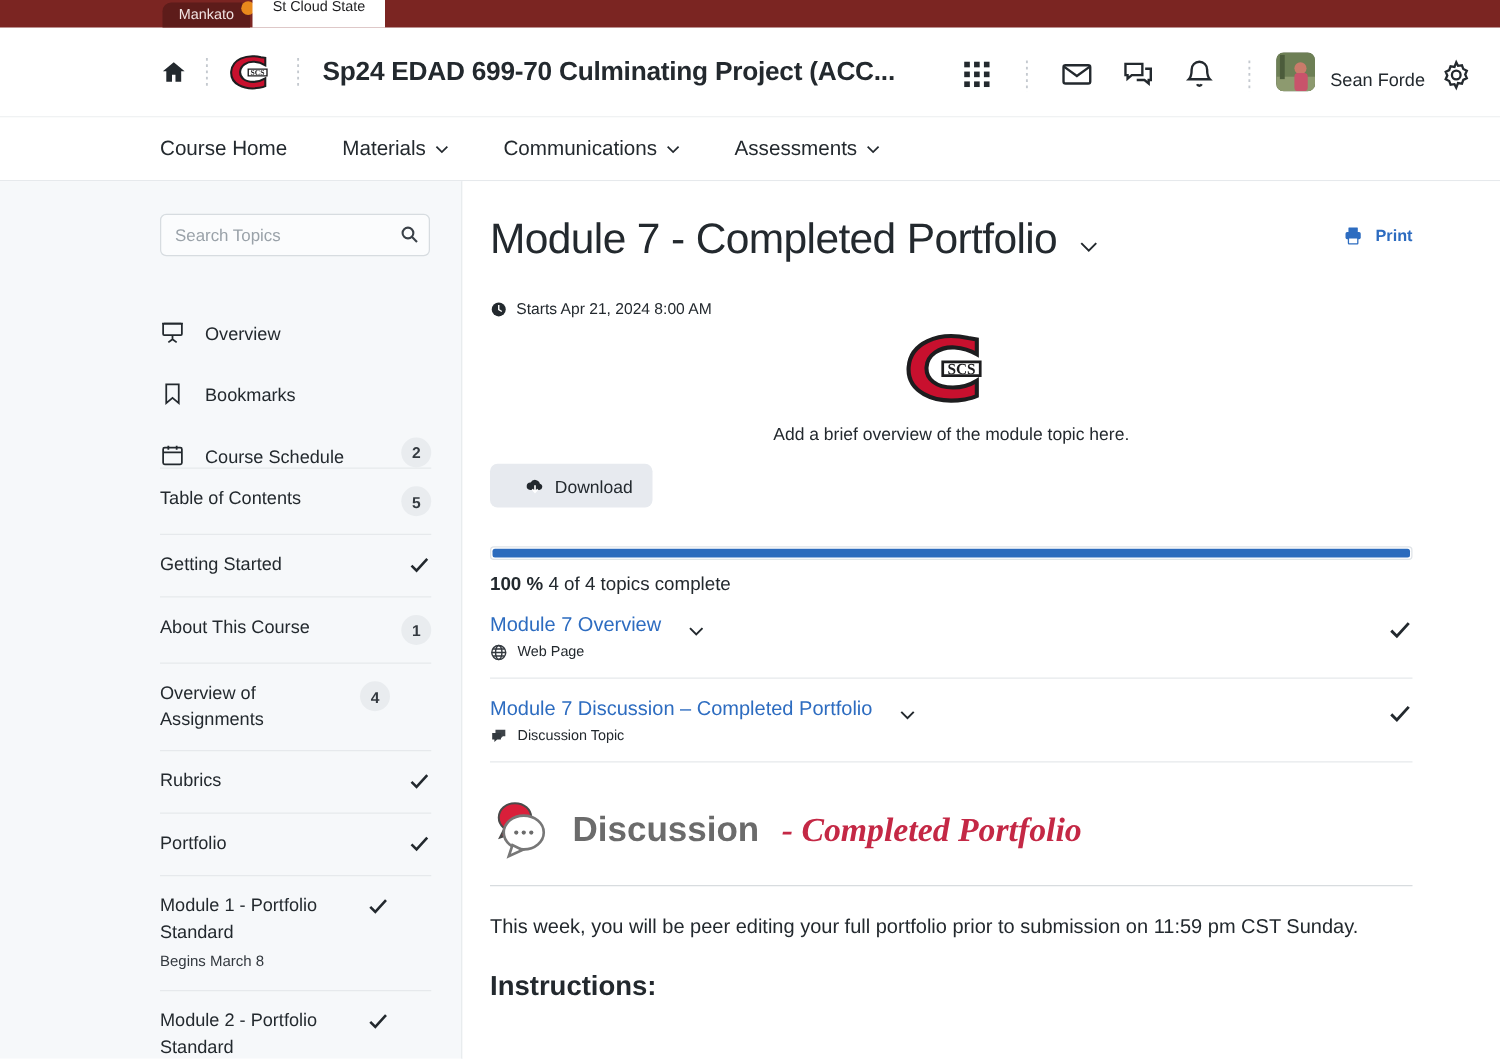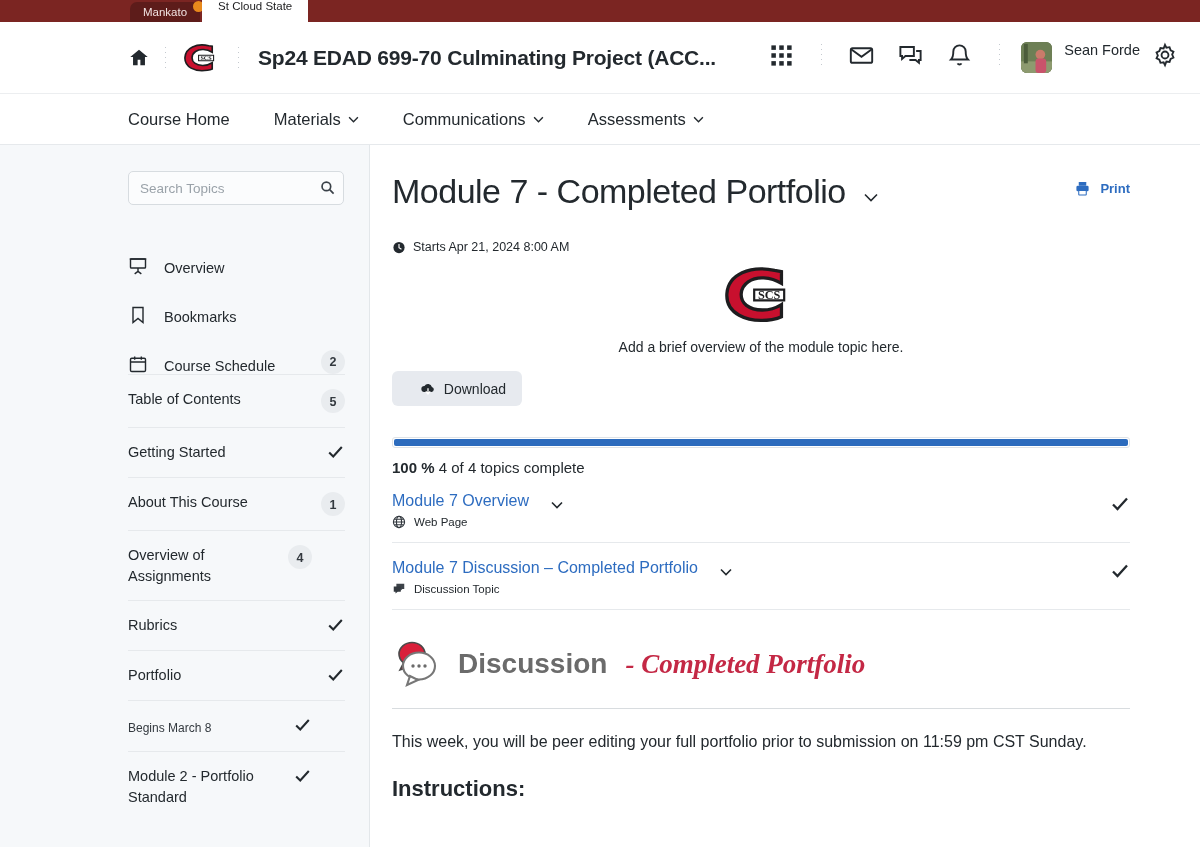--- a/index.html
+++ b/index.html
@@ -37,21 +37,21 @@
   .vdots {
     width: 3px; height: 26px; margin: 0 14px;
     background-image: radial-gradient(circle, #c4c9cf 1px, transparent 1px);
     background-size: 3px 5px; flex: none;
   }
   .hdr-logo { width: 42px; height: 30px; flex: none; }
   .hdr-title {
     font-size: 21px; color: #23292e; white-space: nowrap;
     overflow: hidden; margin-left: 4px; letter-spacing: -.2px; font-weight: bold;
   }
-  .hdr-right { margin-left: auto; display: flex; align-items: flex-start; }
+  .hdr-right { margin-left: auto; display: flex; align-items: flex-end; }
   .hdr-icon {
     width: 27px; height: 27px; color: #23292e;
     margin: 0 11px; flex: none;
   }
   .avatar {
     width: 31px; height: 31px; border-radius: 6px; overflow: hidden;
     flex: none; margin-left: 6px; background: #5c6b4a;
   }
   .username { font-size: 14.5px; color: #23292e; margin: 0 12px 0 12px; white-space: nowrap; }
   .gear { width: 26px; height: 26px; color: #23292e; flex: none; margin-right: 4px; }
@@ -328,20 +328,21 @@
         </svg>
     </div>
     <div class="side-item">
       <span class="txt">Portfolio</span>
       <svg class="tick right" viewBox="0 0 20 20" fill="none" stroke="currentColor" stroke-width="2.3">
           <path d="M3 10.5 7.5 15 17 4.5"></path>
         </svg>
     </div>
     <div class="side-item">
       <span class="txt" style="max-width:155px">
+        <span>Module 1 - Portfolio Standard</span>
         <span class="sub">Begins March 8</span>
       </span>
       <svg class="tick right" viewBox="0 0 20 20" fill="none" stroke="currentColor" stroke-width="2.3">
           <path d="M3 10.5 7.5 15 17 4.5"></path>
         </svg>
     </div>
     <div class="side-item">
       <span class="txt" style="max-width:155px">Module 2 - Portfolio Standard</span>
       <svg class="tick right" viewBox="0 0 20 20" fill="none" stroke="currentColor" stroke-width="2.3">
           <path d="M3 10.5 7.5 15 17 4.5"></path>

